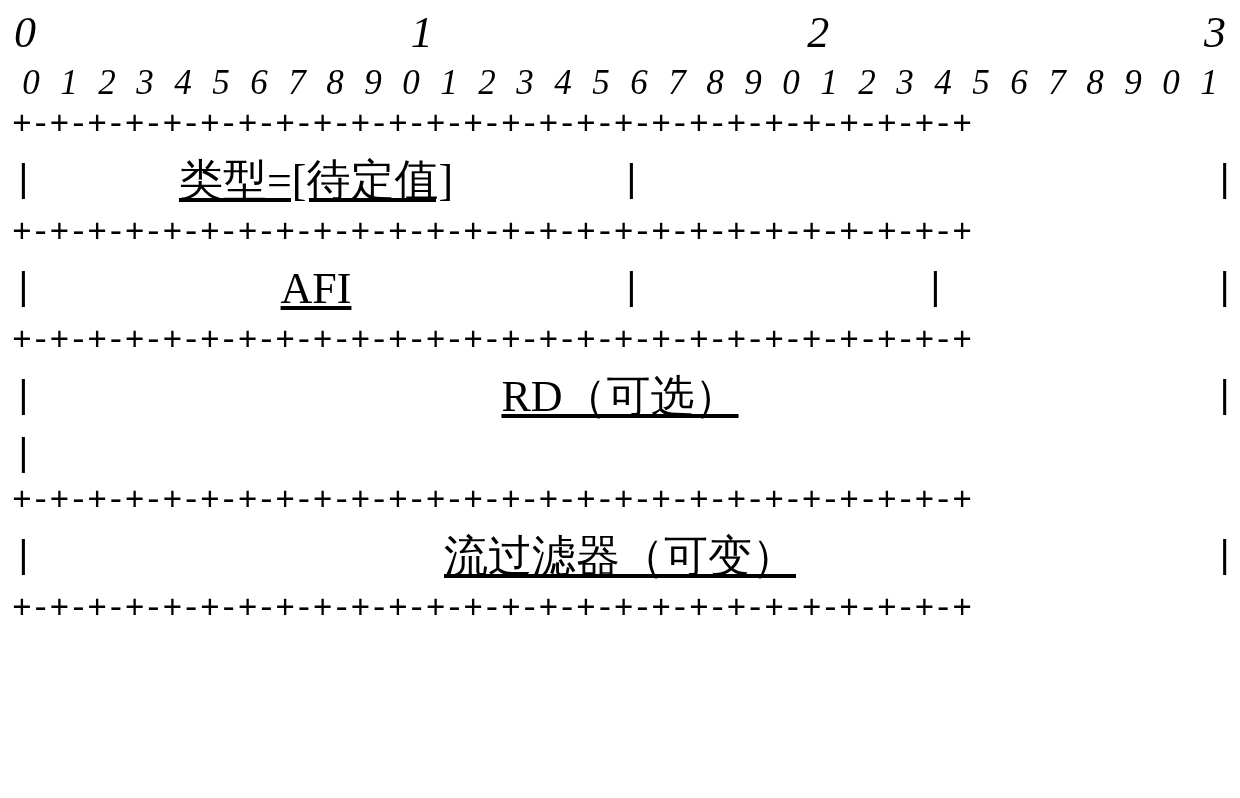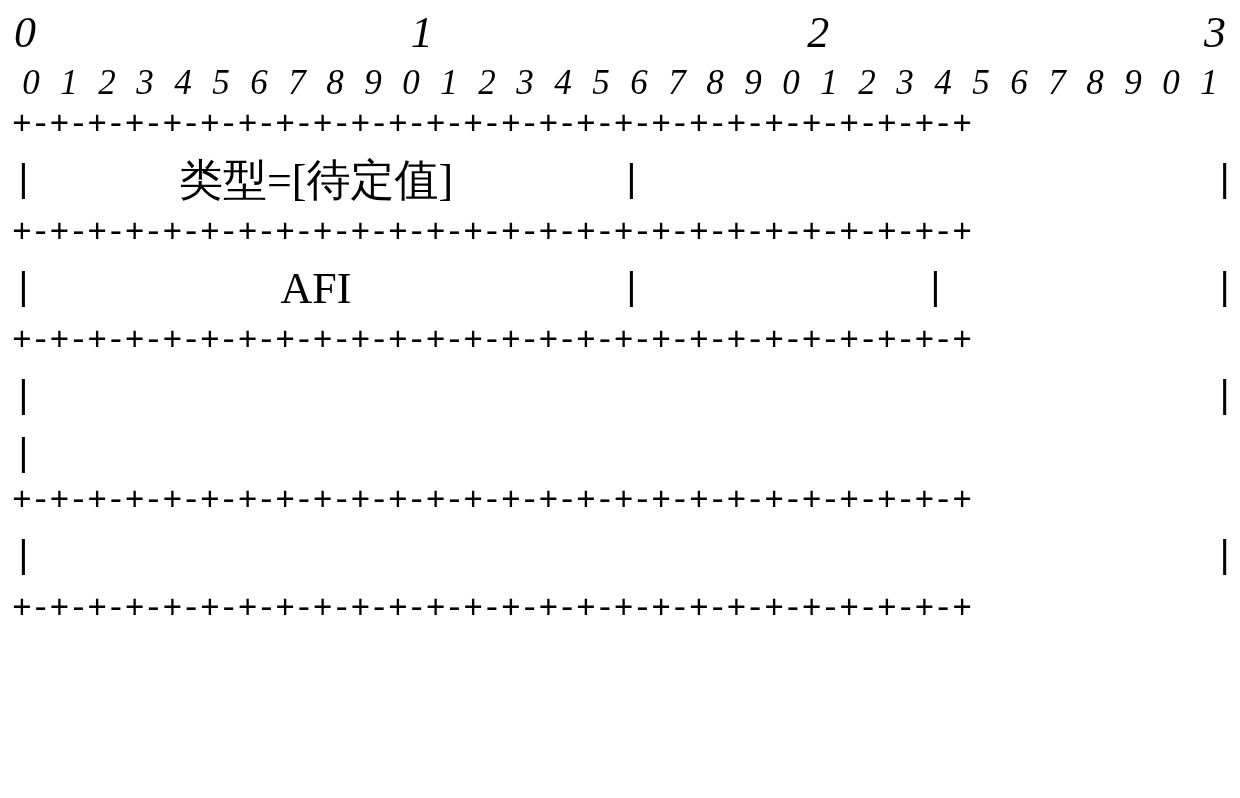--- a/index.html
+++ b/index.html
@@ -65,21 +65,21 @@
   }
   .cell .bar {
     font-family: "Courier New", monospace;
     font-size: 38px;
     position: absolute;
     top: 50%;
     transform: translateY(-50%);
   }
   .cell .bar.left { left: 0; }
   .cell .bar.right { right: -8px; }
-  .cell-text { white-space: nowrap; }
+  .cell-text { white-space: nowrap; text-decoration: underline; }
   
   .extra-row {
     display: flex;
     align-items: center;
     height: 52px;
   }
   .end-bar {
     font-family: "Courier New", monospace;
     font-size: 38px;
     margin-right: -8px;
@@ -157,29 +157,31 @@
     <div class="cell" style="flex: 0 0 25%;">
       <span class="bar left">|</span>
       <span class="bar right">|</span>
     </div>
   </div>
   <div class="divider">+-+-+-+-+-+-+-+-+-+-+-+-+-+-+-+-+-+-+-+-+-+-+-+-+-+</div>
 
   <div class="row">
     <div class="cell" style="flex: 0 0 100%;">
       <span class="bar left">|</span>
+      <span class="cell-text">RD（可选）</span>
       <span class="bar right">|</span>
     </div>
   </div>
   <div class="extra-row">
     <span class="end-bar">|</span>
   </div>
   <div class="divider">+-+-+-+-+-+-+-+-+-+-+-+-+-+-+-+-+-+-+-+-+-+-+-+-+-+</div>
 
   <div class="row">
     <div class="cell" style="flex: 0 0 100%;">
       <span class="bar left">|</span>
+      <span class="cell-text">流过滤器（可变）</span>
       <span class="bar right">|</span>
     </div>
   </div>
   <div class="divider">+-+-+-+-+-+-+-+-+-+-+-+-+-+-+-+-+-+-+-+-+-+-+-+-+-+</div>
 
 </div>
 
 </body></html>

